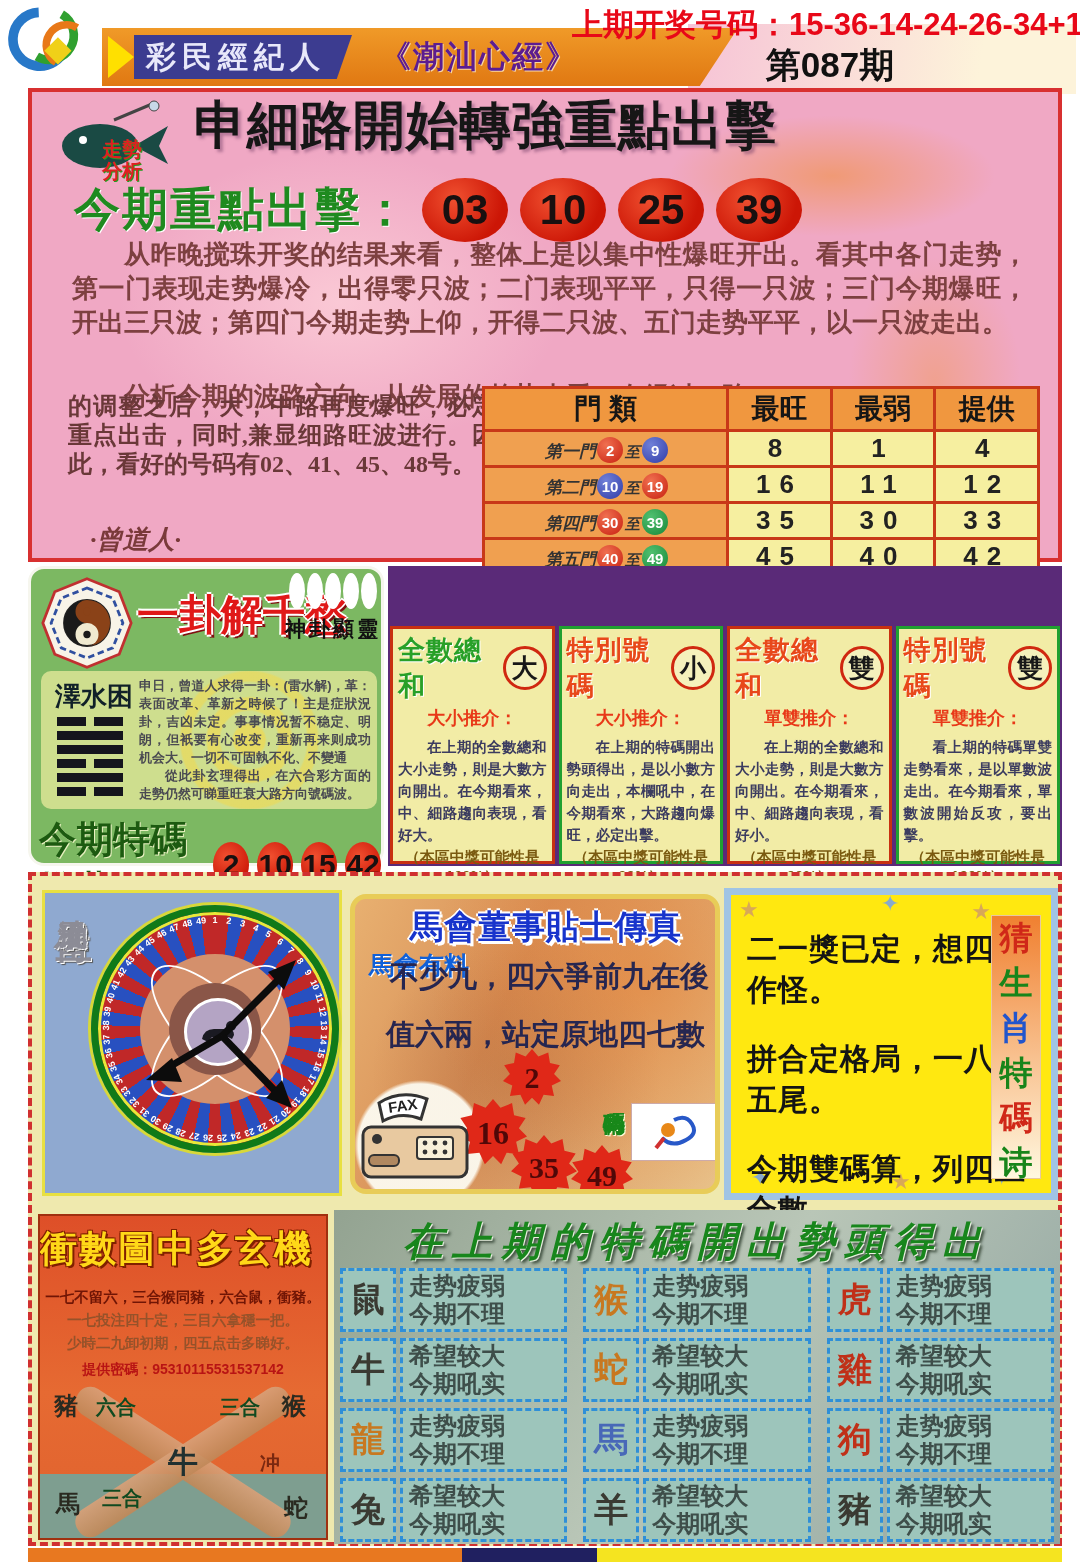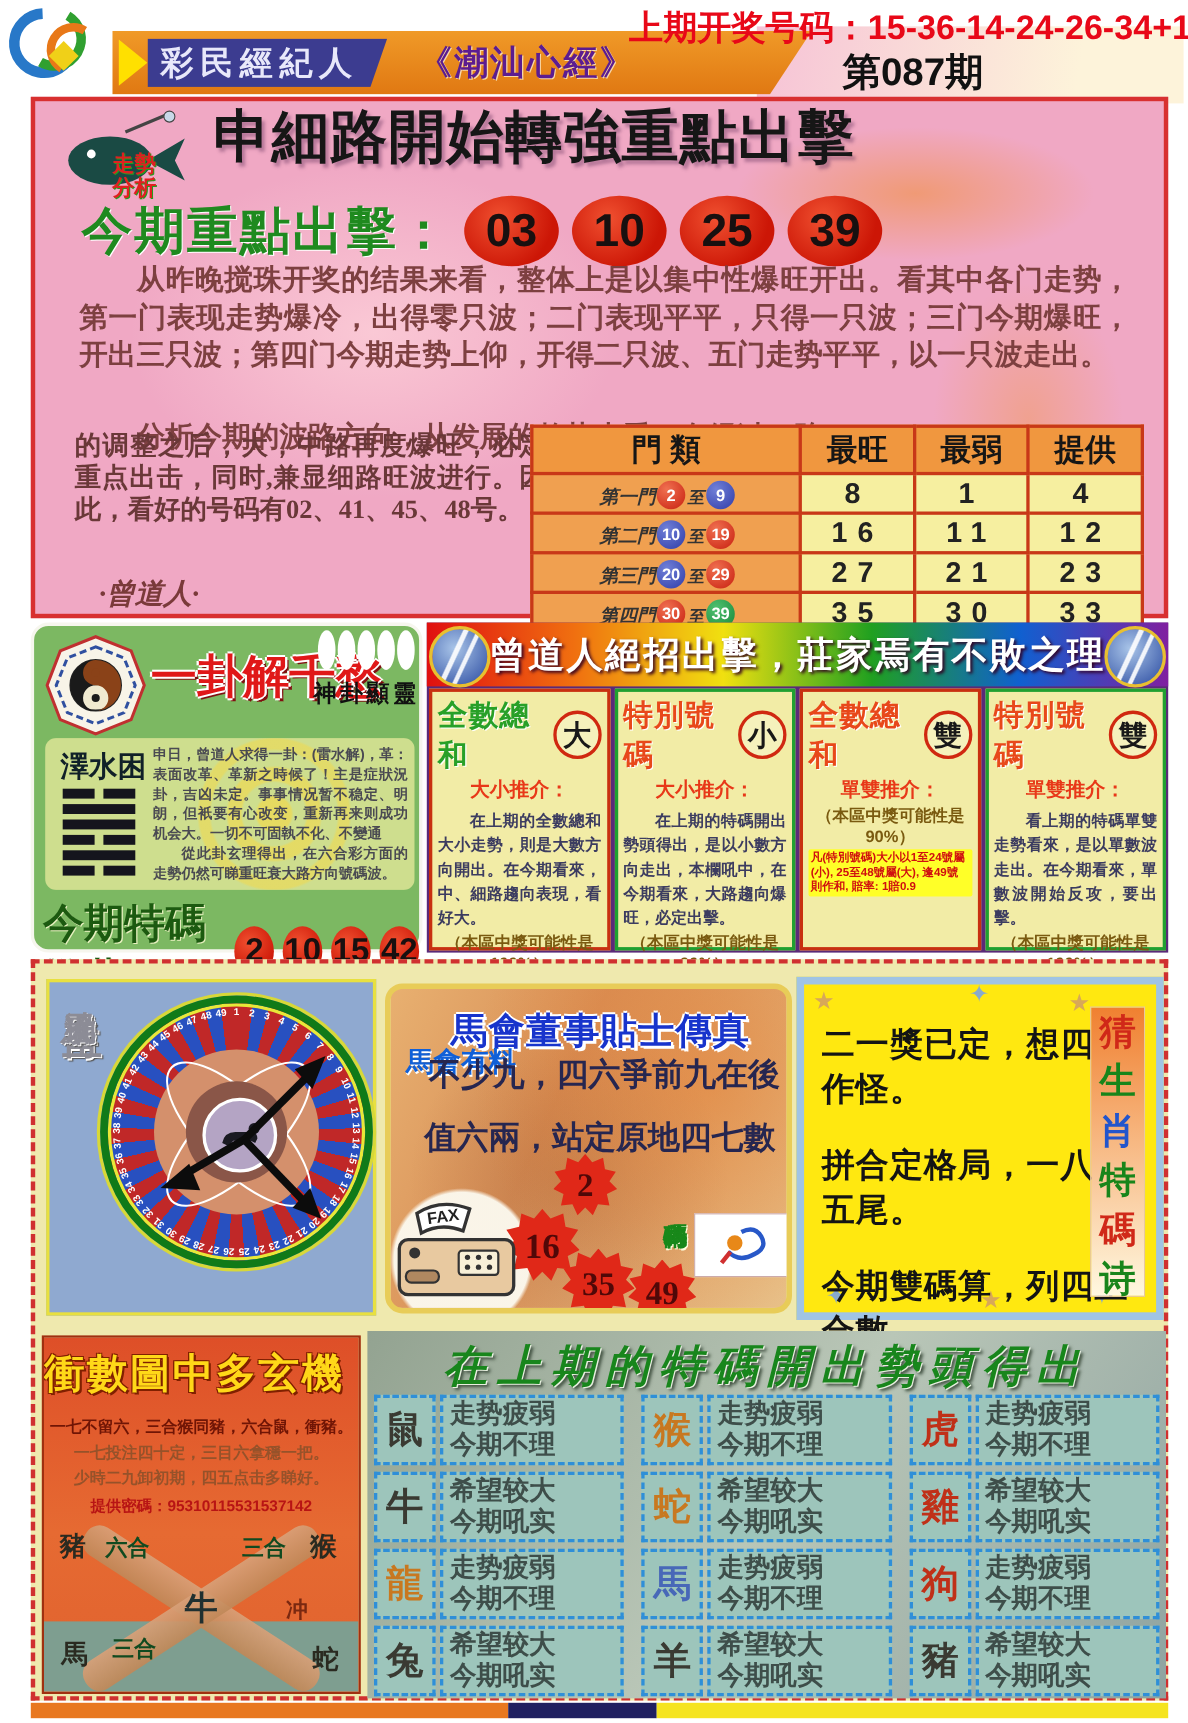--- a/index.html
+++ b/index.html
@@ -164,21 +164,21 @@
     text-align:center;font:bold 9px "Liberation Sans",sans-serif;color:#fff;}
 
   
   .fax-panel{position:absolute;left:318px;top:18px;width:370px;height:300px;box-sizing:border-box;
     border:5px solid #e8cc58;border-radius:16px;overflow:hidden;
     background:
       radial-gradient(circle at 18% 85%,rgba(252,250,240,.95) 0 16%,transparent 17%),
       radial-gradient(circle at 80% 28%,rgba(230,120,40,.45),transparent 60%),
       radial-gradient(circle at 45% 60%,rgba(160,90,50,.35),transparent 55%),
       linear-gradient(115deg,#e8b070,#d89058 40%,#e8c088);}
-  .fax-title{text-align:center;margin-top:16px;font:bold 33px "Liberation Sans",sans-serif;color:#1834cc;
+  .fax-title{text-align:center;margin-top:6px;font:bold 33px "Liberation Sans",sans-serif;color:#1834cc;
     letter-spacing:1px;
     text-shadow:-2px 0 #fff,2px 0 #fff,0 2px #fff,0 -2px #fff,3px 3px 0 #fff;padding-left:22px;}
   .fax-sub{position:absolute;left:14px;top:50px;color:#1060d8;font:bold 25px "Liberation Sans",sans-serif;
     text-shadow:1px 1px 0 #fff;}
   .fax-line1{position:absolute;right:6px;top:58px;font:bold 29px "Liberation Serif",serif;color:#262650;}
   .fax-line2{position:absolute;right:10px;top:116px;font:bold 29px "Liberation Serif",serif;color:#262650;}
   .star{position:absolute;display:flex;align-items:center;justify-content:center;background:#e02818;
     color:#500808;font-family:"Liberation Serif",serif;font-weight:bold;
     clip-path:polygon(50% 0%,61% 13%,78% 6%,81% 24%,98% 28%,88% 43%,100% 55%,84% 63%,88% 81%,
       70% 79%,62% 96%,50% 84%,38% 96%,30% 79%,12% 81%,16% 63%,0% 55%,12% 43%,2% 28%,19% 24%,22% 6%,39% 13%);}
@@ -320,26 +320,20 @@
         <td class="vals">1</td>
         <td class="vals">4</td>
       </tr>
       <tr>
         <td class="door-cell"><span class="door-name">第二門</span><i class="ball" data-c="blue">10</i><span class="to-label">至</span><i class="ball" data-c="red">19</i></td>
         <td class="vals">16</td>
         <td class="vals">11</td>
         <td class="vals">12</td>
       </tr>
       <tr>
-        <td class="door-cell"><span class="door-name">第三門</span><i class="ball" data-c="blue">20</i><span class="to-label">至</span><i class="ball" data-c="red">29</i></td>
-        <td class="vals">27</td>
-        <td class="vals">21</td>
-        <td class="vals">23</td>
-      </tr>
-      <tr>
         <td class="door-cell"><span class="door-name">第四門</span><i class="ball" data-c="red">30</i><span class="to-label">至</span><i class="ball" data-c="green">39</i></td>
         <td class="vals">35</td>
         <td class="vals">30</td>
         <td class="vals">33</td>
       </tr>
       <tr>
         <td class="door-cell"><span class="door-name">第五門</span><i class="ball" data-c="red">40</i><span class="to-label">至</span><i class="ball" data-c="green">49</i></td>
         <td class="vals">45</td>
         <td class="vals">40</td>
         <td class="vals">42</td>
@@ -390,25 +384,20 @@
     <div class="recommend">
       <span class="rec-label">今期特碼推薦：</span>
       <span class="rec-oval">2</span>
       <span class="rec-oval">10</span>
       <span class="rec-oval">15</span>
       <span class="rec-oval">42</span>
     </div>
   </div>
 
   <div class="sec-tips">
-    <div class="banner">
-      <span class="badge l"></span>
-      <span class="banner-text">曾道人絕招出擊，莊家焉有不敗之理</span>
-      <span class="badge r"></span>
-    </div>
     <div class="cols">
       <div class="col r">
         <div class="col-head">
             <span class="col-title">全數總和</span>
             <span class="col-badge">大</span>
           </div>
         <div class="col-sub">大小推介：</div>
         <div class="col-body">在上期的全數總和大小走勢，則是大數方向開出。在今期看來，中、細路趨向表現，看好大。</div>
         <div class="col-chance">（本區中獎可能性是100%）</div>
         <div class="col-foot">凡全數總和大小以四十九個號碼之總和 即1225, 要以機會率四十九分之七: 175或以上即屬大數, 低及175下即屬小。</div>
@@ -422,20 +411,21 @@
         <div class="col-body">在上期的特碼開出勢頭得出，是以小數方向走出，本欄吼中，在今期看來，大路趨向爆旺，必定出擊。</div>
         <div class="col-chance">（本區中獎可能性是90%）</div>
         <div class="col-foot">凡(特別號碼)大小以1至24號屬(小), 25至48號屬(大), 逢49號則作和, 賠率: 1賠0.9</div>
       </div>
       <div class="col r">
         <div class="col-head">
             <span class="col-title">全數總和</span>
             <span class="col-badge">雙</span>
           </div>
         <div class="col-sub">單雙推介：</div>
+        <div class="col-body">在上期的全數總和大小走勢，則是大數方向開出。在今期看來，中、細路趨向表現，看好小。</div>
         <div class="col-chance">（本區中獎可能性是90%）</div>
         <div class="col-foot">凡(特別號碼)大小以1至24號屬(小), 25至48號屬(大), 逢49號則作和, 賠率: 1賠0.9</div>
       </div>
       <div class="col g">
         <div class="col-head">
             <span class="col-title">特別號碼</span>
             <span class="col-badge">雙</span>
           </div>
         <div class="col-sub">單雙推介：</div>
         <div class="col-body">看上期的特碼單雙走勢看來，是以單數波走出。在今期看來，單數波開始反攻，要出擊。</div>

